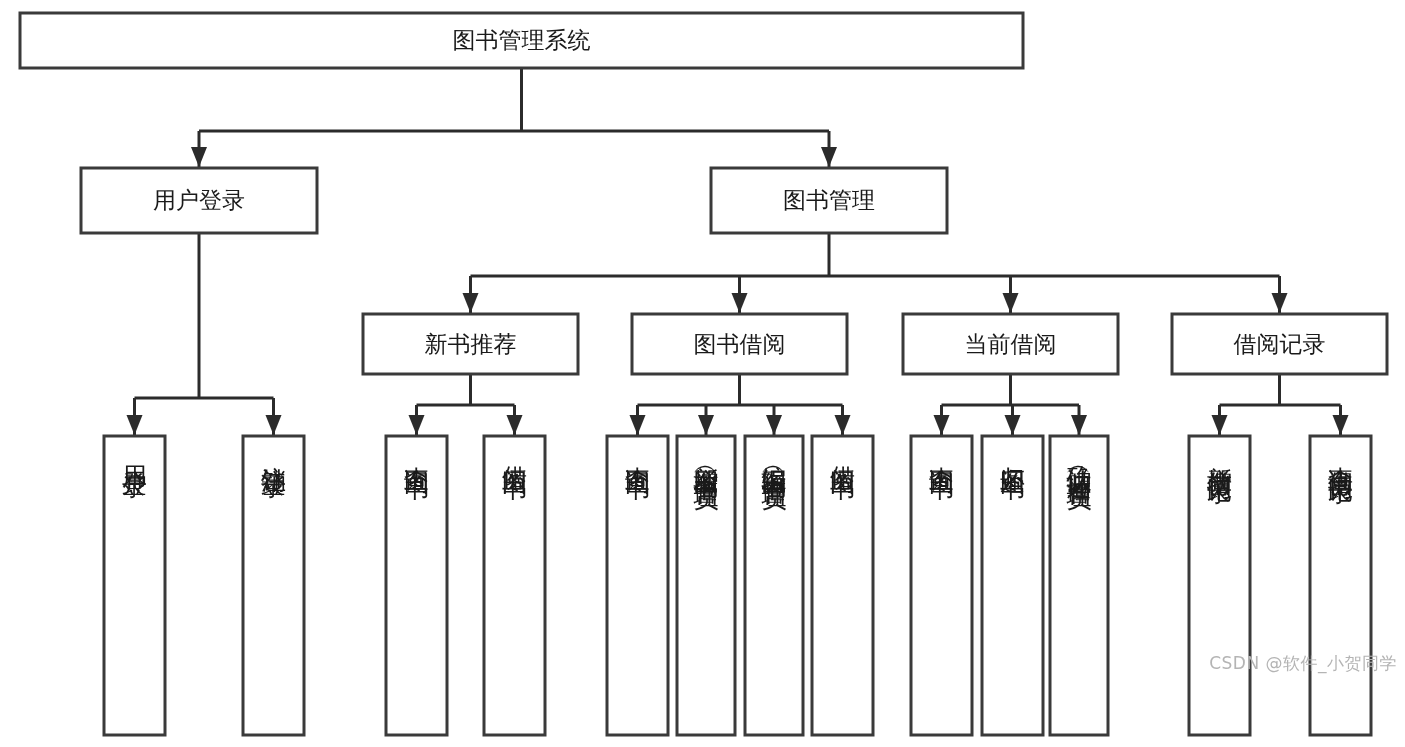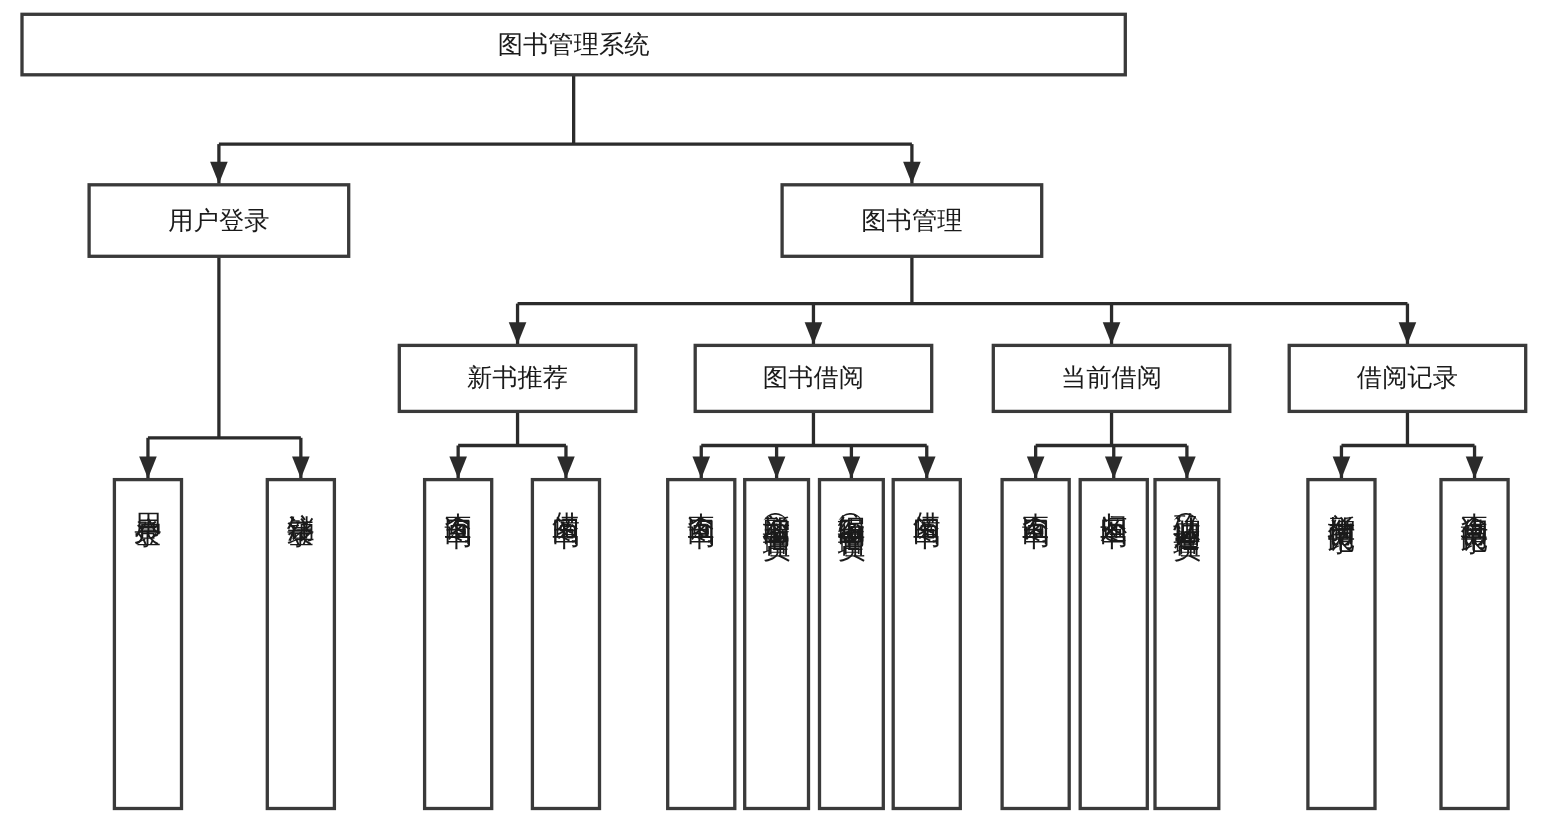--- a/index.html
+++ b/index.html
@@ -205,13 +205,14 @@
         <span class="vlabel">确认归还（管理员）</span>
       </div>
       <div class="vlabel-wrap" style="left: 1189px; top: 446px; width: 61px; height: 287px;">
         <span class="vlabel">新增借阅记录</span>
       </div>
       <div class="vlabel-wrap" style="left: 1310px; top: 446px; width: 61px; height: 287px;">
         <span class="vlabel">查询借阅记录</span>
       </div>
     </div>
 
+  <div id="watermark">CSDN @软件_小贺同学</div>
 </div>
 
 </body></html>

